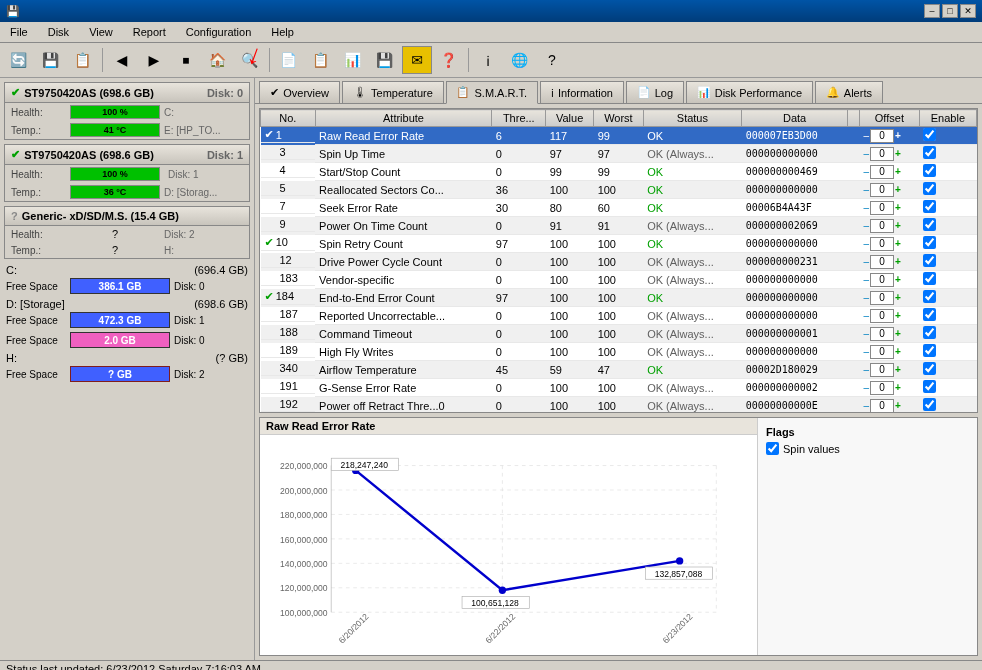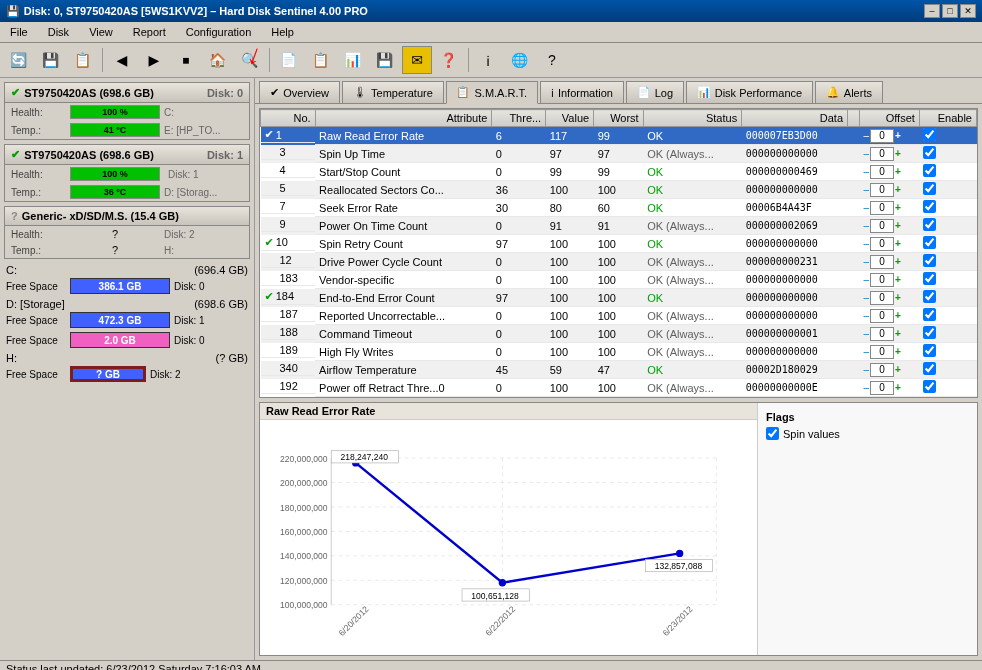--- a/index.html
+++ b/index.html
@@ -42,21 +42,21 @@
     .tabs-bar { display: flex; background: #d4d0c8; border-bottom: 1px solid #888; padding: 3px 4px 0; gap: 2px; }
     .tab { display: flex; align-items: center; gap: 4px; padding: 3px 10px; border: 1px solid #888; border-bottom: none; background: linear-gradient(to bottom, #e8e4dc, #c8c4bc); cursor: pointer; font-size: 11px; }
     .tab.active { background: #d4d0c8; border-bottom: 1px solid #d4d0c8; margin-bottom: -1px; z-index: 1; }
     
     
     .smart-content { flex: 1; display: flex; flex-direction: column; overflow: hidden; padding: 4px; }
     
     
     .smart-table-container { flex: 0 0 auto; overflow-y: auto; max-height: 310px; border: 1px solid #888; background: white; }
     .smart-table { width: 100%; border-collapse: collapse; font-size: 11px; }
-    .smart-table th { background: linear-gradient(to bottom, #e8e4dc, #ccc); padding: 2px 4px; border: 1px solid #999; text-align: right; font-weight: normal; position: sticky; top: 0; white-space: nowrap; }
+    .smart-table th { background: linear-gradient(to bottom, #e8e4dc, #ccc); padding: 2px 4px; border: 1px solid #999; text-align: center; font-weight: normal; position: sticky; top: 0; white-space: nowrap; }
     .smart-table td { padding: 1px 4px; border-bottom: 1px solid #e8e8e8; white-space: nowrap; }
     .smart-table tr:nth-child(even) { background: #f0f0f0; }
     .data-hex { font-family: monospace; font-size: 10px; }
     .offset-ctrl { display: flex; align-items: center; gap: 1px; }
     .offset-val { background: white; border: 1px solid #888; width: 24px; height: 14px; text-align: center; font-size: 10px; }
     .enable-check { width: 13px; height: 13px; }
     
     
     .chart-area { flex: 1; border: 1px solid #888; background: white; margin-top: 4px; position: relative; overflow: hidden; display: flex; }
     .chart-left { flex: 1; display: flex; flex-direction: column; }
@@ -72,21 +72,20 @@
     
     
     .status-bar { background: #d4d0c8; border-top: 1px solid #888; padding: 2px 6px; font-size: 11px; display: flex; align-items: center; }
   </style>
 </head>
 <body>
 
 <div class="title-bar">
   <div class="title-bar-left">
     <span>💾</span>
-    <span>Disk: 0, ST9750420AS [5WS1KVV2]  –  Hard Disk Sentinel 4.00 PRO</span>
   </div>
   <div class="title-bar-controls">
     <div class="title-btn">–</div>
     <div class="title-btn">□</div>
     <div class="title-btn">✕</div>
   </div>
 </div>
 
 <div class="menu-bar">
   <span class="menu-item">File</span>
@@ -228,21 +227,21 @@
       </div>
     </div>
 
     <div style="margin: 2px 4px;">
       <div style="display:flex; justify-content:space-between; padding: 1px 2px;">
         <span>H:</span>
         <span>(? GB)</span>
       </div>
       <div style="display:flex; align-items:center; gap:4px; padding: 1px 2px;">
         <span style="font-size:10px; width:60px;">Free Space</span>
-        <div style="width:76px; height:16px; background:#4060ff; border:3px solid #7f1d1d; display:flex; align-items:center; justify-content:center; color:white; font-size:10px; font-weight:bold;">? GB</div>
+        <div style="width:100px; height:16px; background:#4060ff; border:1px solid #7f1d1d; display:flex; align-items:center; justify-content:center; color:white; font-size:10px; font-weight:bold;">? GB</div>
         <span style="font-size:10px;">Disk: 2</span>
       </div>
     </div>
 
   </div>
 
   <div class="right-panel">
 
     <div class="tabs-bar">
       <div class="tab">
@@ -585,20 +584,41 @@
         <span style="color:#0080c0; font-size:10px;">–</span>
         <span class="offset-val">0</span>
         <span style="color:#00a000; font-size:10px; font-weight:bold;">+</span>
       </div>
     </td>
     <td><input type="checkbox" checked="" class="enable-check" style=""></td>
   </tr>
                 <tr>
     <td style="display:flex; align-items:center; gap:2px;">
       <span style="width:13px;"></span>
+      <span style="color:#000">191</span>
+    </td>
+    <td style="color:#000">G-Sense Error Rate</td>
+    <td style="color:#000">0</td>
+    <td style="color:#000">100</td>
+    <td style="color:#000">100</td>
+    <td style="color:#606060">OK (Always...</td>
+    <td class="data-hex" style="color:#000">000000000002</td>
+    <td></td>
+    <td>
+      <div class="offset-ctrl">
+        <span style="color:#0080c0; font-size:10px;">–</span>
+        <span class="offset-val">0</span>
+        <span style="color:#00a000; font-size:10px; font-weight:bold;">+</span>
+      </div>
+    </td>
+    <td><input type="checkbox" checked="" class="enable-check" style=""></td>
+  </tr>
+                <tr>
+    <td style="display:flex; align-items:center; gap:2px;">
+      <span style="width:13px;"></span>
       <span style="color:#000">192</span>
     </td>
     <td style="color:#000">Power off Retract Thre...0</td>
     <td style="color:#000">0</td>
     <td style="color:#000">100</td>
     <td style="color:#000">100</td>
     <td style="color:#606060">OK (Always...</td>
     <td class="data-hex" style="color:#000">00000000000E</td>
     <td></td>
     <td>

